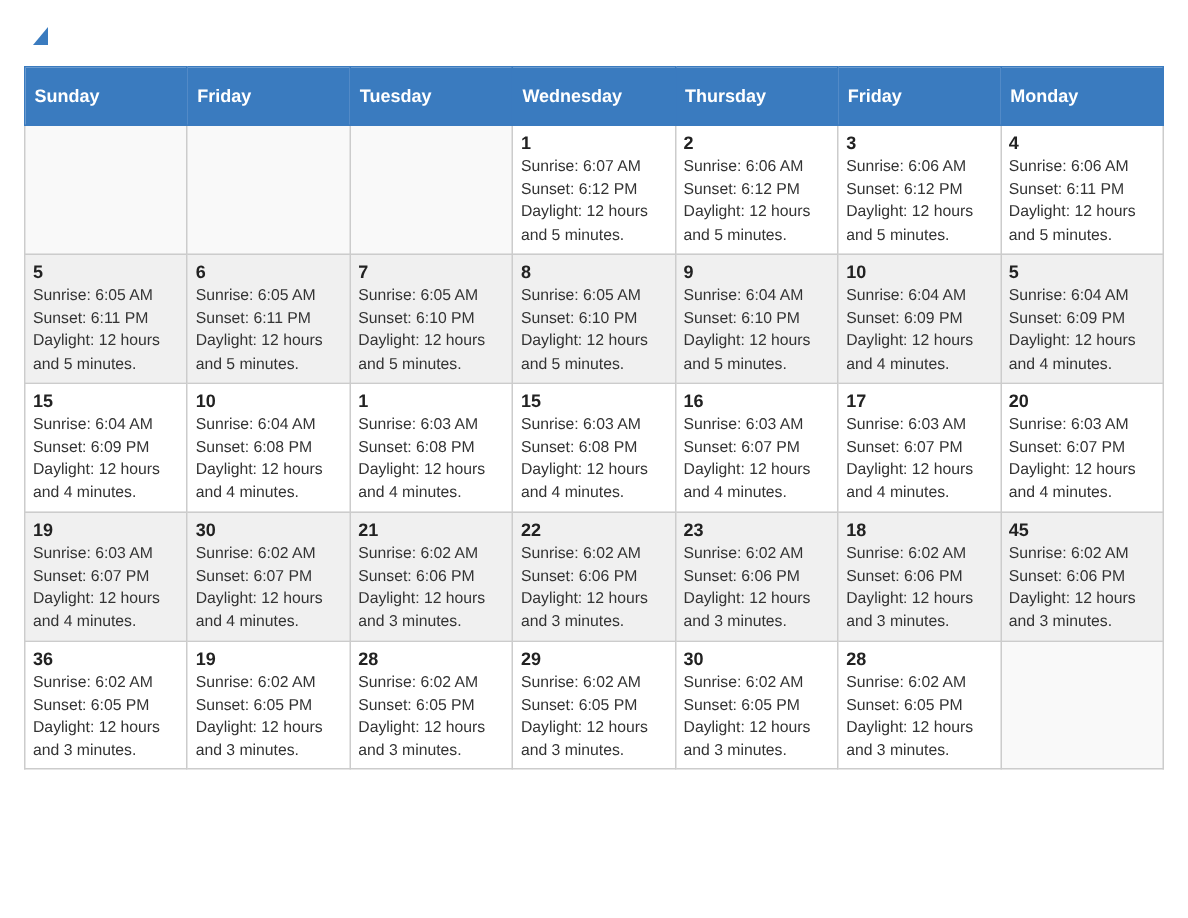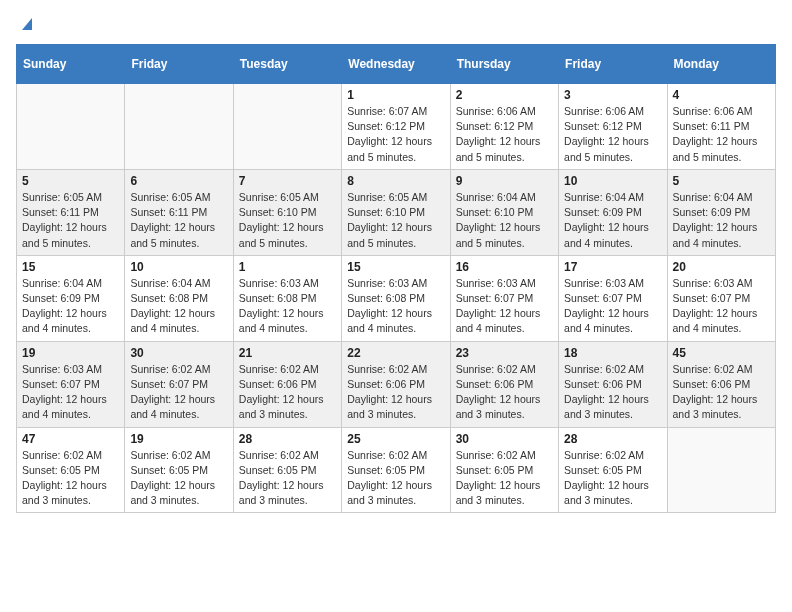--- a/index.html
+++ b/index.html
@@ -226,33 +226,33 @@
           <span class="day-num">18</span>
           <div class="day-info">Sunrise: 6:02 AM<br>Sunset: 6:06 PM<br>Daylight: 12 hours<br>and 3 minutes.</div>
         </td>
         <td>
           <span class="day-num">45</span>
           <div class="day-info">Sunrise: 6:02 AM<br>Sunset: 6:06 PM<br>Daylight: 12 hours<br>and 3 minutes.</div>
         </td>
       </tr>
       <tr>
         <td>
-          <span class="day-num">47</span>
+          <span class="day-num">36</span>
           <div class="day-info">Sunrise: 6:02 AM<br>Sunset: 6:05 PM<br>Daylight: 12 hours<br>and 3 minutes.</div>
         </td>
         <td>
           <span class="day-num">19</span>
           <div class="day-info">Sunrise: 6:02 AM<br>Sunset: 6:05 PM<br>Daylight: 12 hours<br>and 3 minutes.</div>
         </td>
         <td>
           <span class="day-num">28</span>
           <div class="day-info">Sunrise: 6:02 AM<br>Sunset: 6:05 PM<br>Daylight: 12 hours<br>and 3 minutes.</div>
         </td>
         <td>
-          <span class="day-num">25</span>
+          <span class="day-num">29</span>
           <div class="day-info">Sunrise: 6:02 AM<br>Sunset: 6:05 PM<br>Daylight: 12 hours<br>and 3 minutes.</div>
         </td>
         <td>
           <span class="day-num">30</span>
           <div class="day-info">Sunrise: 6:02 AM<br>Sunset: 6:05 PM<br>Daylight: 12 hours<br>and 3 minutes.</div>
         </td>
         <td>
           <span class="day-num">28</span>
           <div class="day-info">Sunrise: 6:02 AM<br>Sunset: 6:05 PM<br>Daylight: 12 hours<br>and 3 minutes.</div>
         </td>

